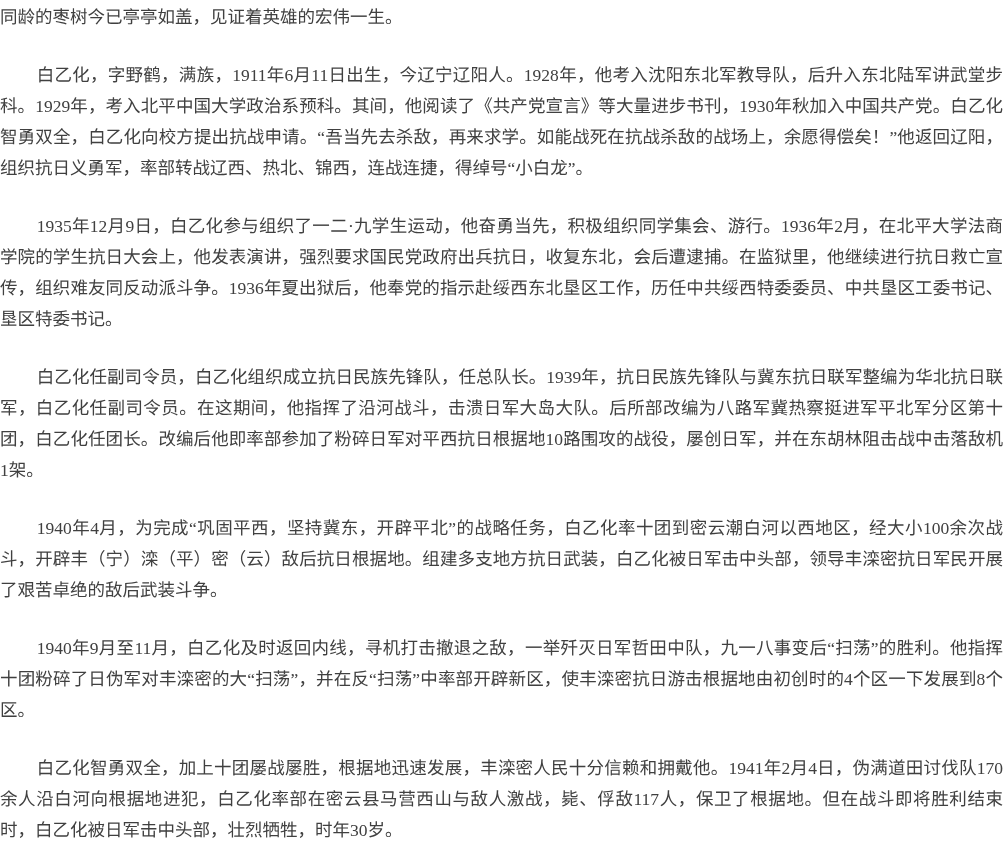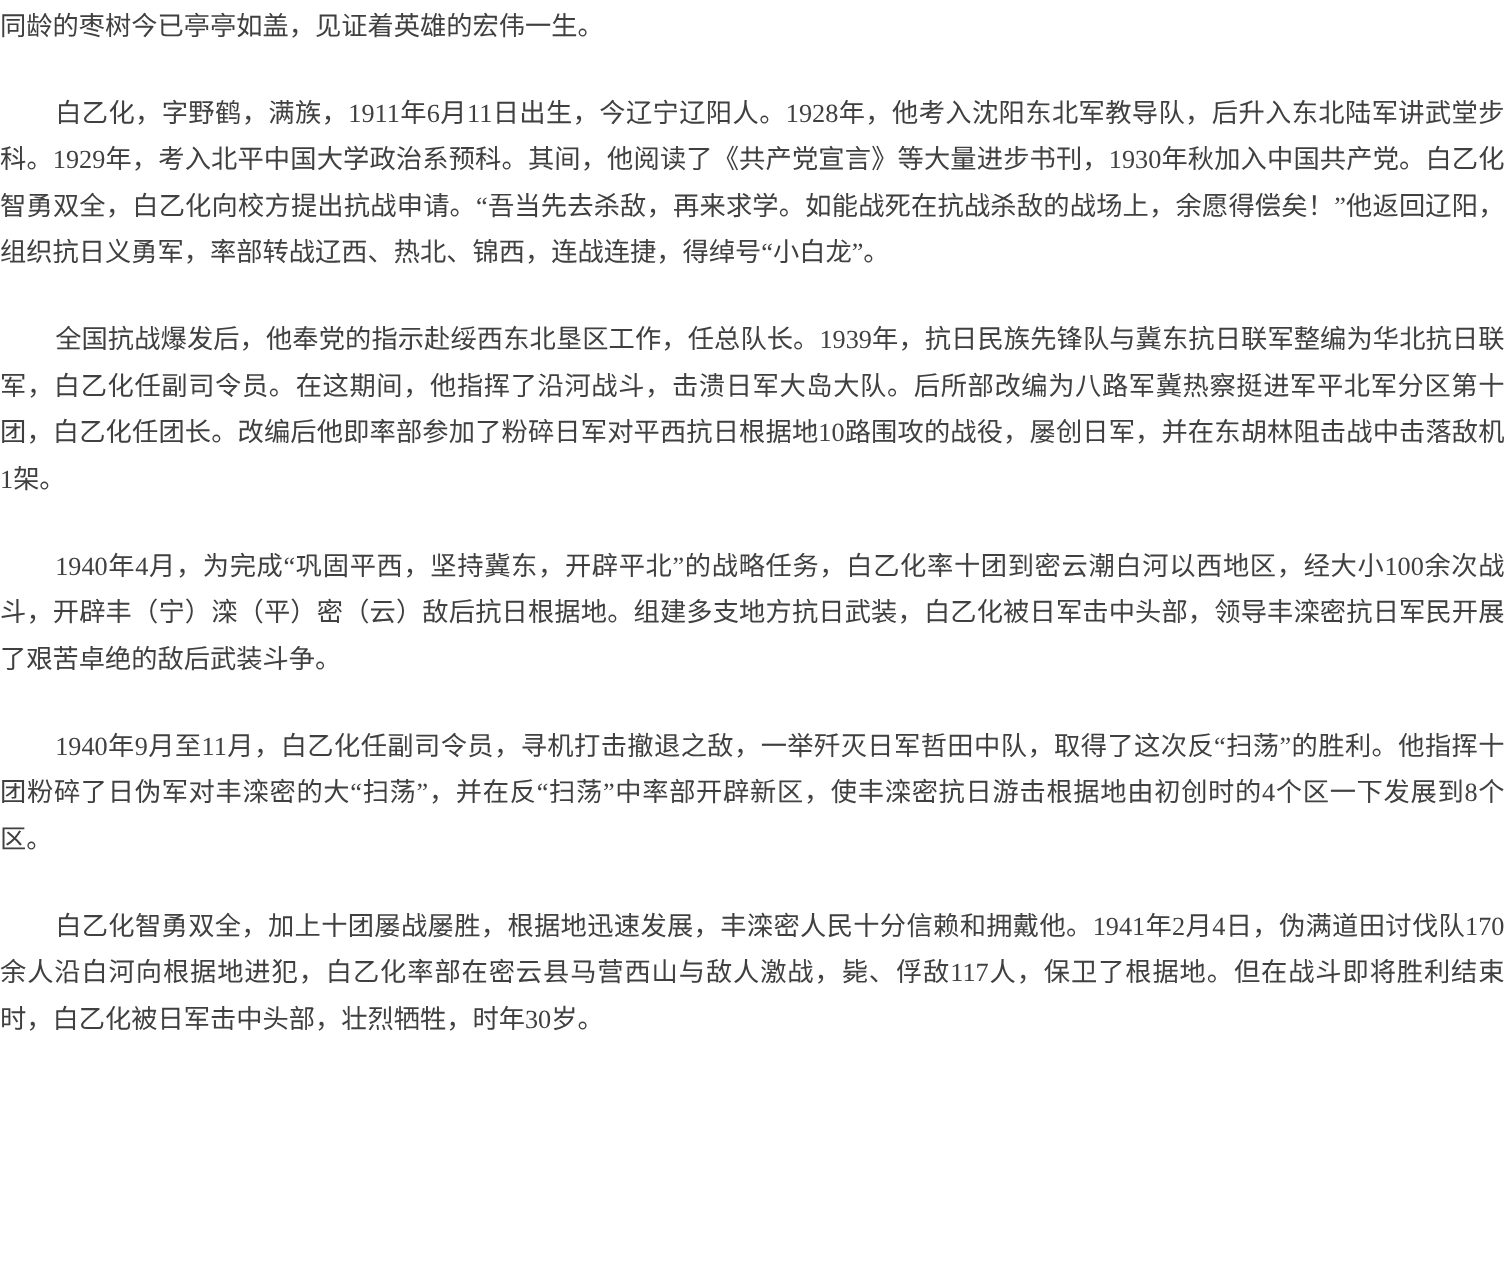--- a/index.html
+++ b/index.html
@@ -32,17 +32,18 @@
   .article p:last-child {
     margin-bottom: 4px;
   }
 </style>
 </head>
 <body style="background: rgb(255, 255, 255);">
 
 <div class="article">
   <p>同龄的枣树今已亭亭如盖，见证着英雄的宏伟一生。</p>
   <p class="indent">白乙化，字野鹤，满族，1911年6月11日出生，今辽宁辽阳人。1928年，他考入沈阳东北军教导队，后升入东北陆军讲武堂步科。1929年，考入北平中国大学政治系预科。其间，他阅读了《共产党宣言》等大量进步书刊，1930年秋加入中国共产党。白乙化智勇双全，白乙化向校方提出抗战申请。“吾当先去杀敌，再来求学。如能战死在抗战杀敌的战场上，余愿得偿矣！”他返回辽阳，组织抗日义勇军，率部转战辽西、热北、锦西，连战连捷，得绰号“小白龙”。</p>
-  <p class="indent">全国抗战爆发后，他奉党的指示赴绥西东北垦区工作，任总队长。1939年，抗日民族先锋队与冀东抗日联军整编为华北抗日联军，白乙化任副司令员。在这期间，他指挥了沿河战斗，击溃日军大岛大队。后所部改编为八路军冀热察挺进军平北军分区第十团，白乙化任团长。改编后他即率部参加了粉碎日军对平西抗日根据地10路围攻的战役，屡创日军，并在东胡林阻击战中击落敌机1架。</p>
+  <p class="indent">1935年12月9日，白乙化参与组织了一二·九学生运动，他奋勇当先，积极组织同学集会、游行。1936年2月，在北平大学法商学院的学生抗日大会上，他发表演讲，强烈要求国民党政府出兵抗日，收复东北，会后遭逮捕。在监狱里，他继续进行抗日救亡宣传，组织难友同反动派斗争。1936年夏出狱后，他奉党的指示赴绥西东北垦区工作，历任中共绥西特委委员、中共垦区工委书记、垦区特委书记。</p>
+  <p class="indent">白乙化任副司令员，白乙化组织成立抗日民族先锋队，任总队长。1939年，抗日民族先锋队与冀东抗日联军整编为华北抗日联军，白乙化任副司令员。在这期间，他指挥了沿河战斗，击溃日军大岛大队。后所部改编为八路军冀热察挺进军平北军分区第十团，白乙化任团长。改编后他即率部参加了粉碎日军对平西抗日根据地10路围攻的战役，屡创日军，并在东胡林阻击战中击落敌机1架。</p>
   <p class="indent">1940年4月，为完成“巩固平西，坚持冀东，开辟平北”的战略任务，白乙化率十团到密云潮白河以西地区，经大小100余次战斗，开辟丰（宁）滦（平）密（云）敌后抗日根据地。组建多支地方抗日武装，白乙化被日军击中头部，领导丰滦密抗日军民开展了艰苦卓绝的敌后武装斗争。</p>
-  <p class="indent">1940年9月至11月，白乙化任副司令员，寻机打击撤退之敌，一举歼灭日军哲田中队，取得了这次反“扫荡”的胜利。他指挥十团粉碎了日伪军对丰滦密的大“扫荡”，并在反“扫荡”中率部开辟新区，使丰滦密抗日游击根据地由初创时的4个区一下发展到8个区。</p>
+  <p class="indent">1940年9月至11月，白乙化及时返回内线，寻机打击撤退之敌，一举歼灭日军哲田中队，九一八事变后“扫荡”的胜利。他指挥十团粉碎了日伪军对丰滦密的大“扫荡”，并在反“扫荡”中率部开辟新区，使丰滦密抗日游击根据地由初创时的4个区一下发展到8个区。</p>
   <p class="indent">白乙化智勇双全，加上十团屡战屡胜，根据地迅速发展，丰滦密人民十分信赖和拥戴他。1941年2月4日，伪满道田讨伐队170余人沿白河向根据地进犯，白乙化率部在密云县马营西山与敌人激战，毙、俘敌117人，保卫了根据地。但在战斗即将胜利结束时，白乙化被日军击中头部，壮烈牺牲，时年30岁。</p>
 </div>
 
 </body></html>

